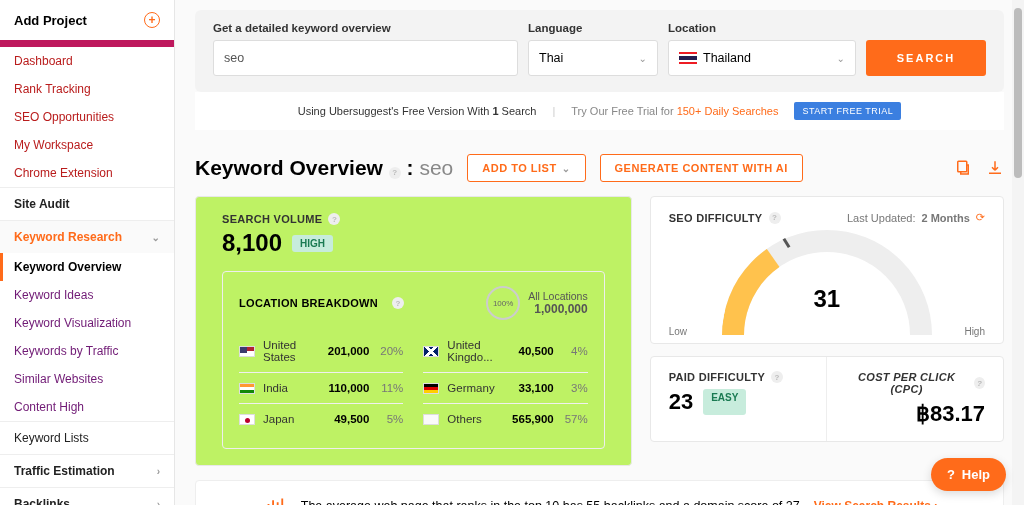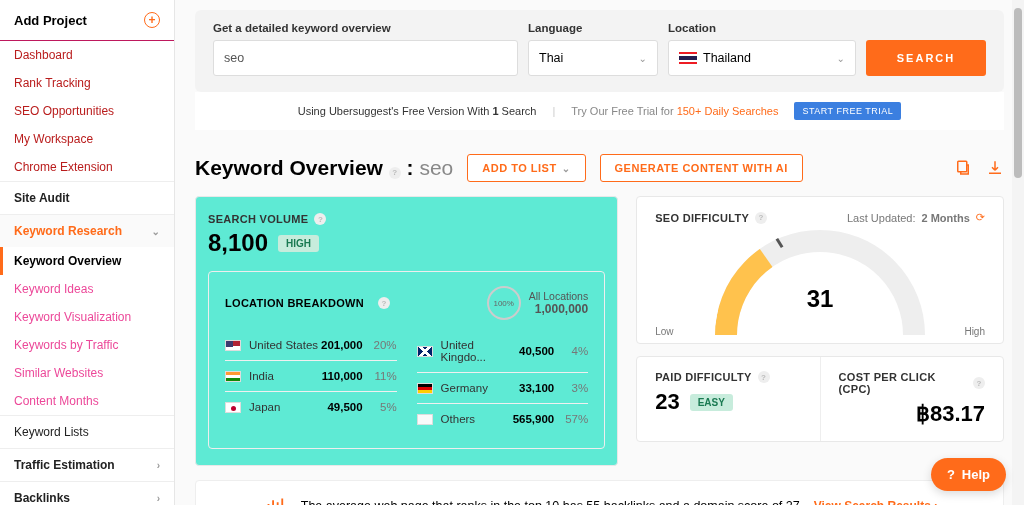--- a/index.html
+++ b/index.html
@@ -1,24 +1,24 @@
 <!DOCTYPE html>
 <html><head>
 <meta charset="utf-8">
 <style>
 * { margin:0; padding:0; box-sizing:border-box; font-family:-apple-system,BlinkMacSystemFont,"Segoe UI",Helvetica,Arial,sans-serif; }
 body { background:#fff; width:1024px; height:505px; overflow:hidden; position:relative; }
 .layout { display:flex; height:505px; }
 .sidebar { width:175px; border-right:1px solid #e6e6e6; background:#fff; font-size:12px; height:100%; overflow-y:auto; }
-.sidebar-header { padding:12px 14px; display:flex; justify-content:space-between; align-items:center; font-weight:700; font-size:13px; border-bottom:1px solid #be185d;}
+.sidebar-header { padding:12px 14px; display:flex; justify-content:space-between; align-items:center; font-weight:700; font-size:13px; border-bottom:7px solid #be185d;}
 .add-circle { width:16px; height:16px; border:1.5px solid #ff6b1a; border-radius:50%; color:#ff6b1a; display:flex; align-items:center; justify-content:center; font-size:12px; line-height:1; }
 .sidebar-item { padding:7px 14px; color:#b91c1c; cursor:pointer; }
 .sidebar-section { padding:9px 14px; font-weight:700; border-top:1px solid #eee; display:flex; justify-content:space-between; align-items:center; color:#222; }
 .sidebar-section.active { color:#ff6b1a; background:#fafafa; }
-.sidebar-sub { padding:7px 14px; color:#ec4899; cursor:pointer; }
+.sidebar-sub { padding:7px 14px; color:#701a75; cursor:pointer; }
 .sidebar-sub.active { font-weight:600; color:#000; border-left:3px solid #ff6b1a; padding-left:11px; }
 .chev { font-size:10px; color:#999; }
 
 .content { flex:1; background:#fafafa; padding:0 20px 20px; overflow-y:auto; position:relative; }
 .search-panel { background:#f3f3f3; border-radius:6px; padding:12px 18px 16px; margin-top:10px; }
 .sp-labels { display:flex; gap:10px; font-size:11.5px; color:#333; margin-bottom:6px; }
 .sp-l1 { width:305px; font-weight:600; }
 .sp-l2 { width:130px; font-weight:600; }
 .sp-l3 { width:170px; font-weight:600; }
 .sp-row { display:flex; gap:10px; }
@@ -35,21 +35,21 @@
 .trial-btn { background:#3b7fe0; color:#fff; font-size:9px; padding:4px 8px; border-radius:2px; letter-spacing:0.5px; }
 
 .title-row { display:flex; align-items:center; margin:24px 0 14px; gap:14px; }
 .title-txt { font-size:21px; font-weight:700; }
 .title-kw { color:#888; font-weight:500; }
 .pill-btn { border:1.5px solid #ff6b1a; color:#ff6b1a; background:#fff; padding:7px 14px; font-size:11px; font-weight:700; letter-spacing:0.5px; border-radius:3px; cursor:pointer; display:flex; align-items:center; gap:5px; }
 .title-icons { margin-left:auto; display:flex; gap:14px; color:#ff6b1a; }
 .ic { width:18px; height:18px; display:inline-flex; align-items:center; justify-content:center; }
 
 .cards-row { display:flex; gap:18px; }
-.card { background:#5eead4; border:1px solid #e8e8e8; border-radius:4px; padding:16px 12px; }
+.card { background:#bef264; border:1px solid #e8e8e8; border-radius:4px; padding:16px 26px; }
 .card-left { flex:1.08; }
 .card-right { flex:1; display:flex; flex-direction:column; gap:12px; padding:0; border:none; background:transparent; }
 
 .metric-label { font-size:11px; font-weight:700; letter-spacing:0.3px; color:#333; display:flex; align-items:center; gap:6px; }
 .info-dot { width:12px; height:12px; border-radius:50%; background:#eee; color:#bbb; font-size:8px; display:inline-flex; align-items:center; justify-content:center; }
 .sv-val { font-size:24px; font-weight:800; margin-top:4px; display:flex; align-items:center; gap:10px; }
 .badge { font-size:10px; font-weight:700; padding:3px 8px; border-radius:3px; }
 .badge.high { background:#c7ecdc; color:#1a7a52; }
 .badge.easy { background:#c7ecdc; color:#1a7a52; }
 
@@ -86,22 +86,22 @@
 .gauge-bg { position:absolute; width:210px; height:210px; border-radius:50%; border:22px solid #eee; top:0; }
 .gauge-fill { position:absolute; width:210px; height:210px; border-radius:50%; border:22px solid transparent; border-left-color:#ffc24d; border-bottom-color:#ffc24d; top:0; transform:rotate(10deg); }
 .gauge-tick { position:absolute; width:3px; height:10px; background:#555; left:63px; top:8px; transform:rotate(-32deg); }
 .gauge-num { position:absolute; left:50%; top:55px; transform:translateX(-50%); font-size:24px; font-weight:800; }
 .gauge-low { position:absolute; left:0; bottom:-2px; font-size:10px; color:#777; }
 .gauge-high { position:absolute; right:0; bottom:-2px; font-size:10px; color:#777; }
 
 .two-split { display:flex; gap:0; border:1px solid #e8e8e8; background:#fff; border-radius:4px; }
 .split-cell { flex:1; padding:14px 18px; }
 .split-cell:first-child { border-right:1px solid #eee; }
-.pd-val { font-size:22px; font-weight:800; margin-top:6px; display:flex; align-items:center; gap:10px; }
-.cpc-lbl { text-align:left; }
+.pd-val { font-size:22px; font-weight:800; margin-top:6px; display:flex; gap:10px; }
+.cpc-lbl { text-align:center;font-style:italic; }
 .cpc-val { font-size:22px; font-weight:800; margin-top:6px; text-align:right; }
 
 .bottom-banner { background:#fff; border:1px solid #eee; border-radius:4px; margin-top:14px; padding:12px 18px; display:flex; align-items:center; justify-content:center; gap:14px; font-size:12.5px; }
 .chart-ic { color:#ff6b1a; }
 .view-link { color:#ff6b1a; font-weight:600; font-size:12px; cursor:pointer; }
 
 .help-pill { position:fixed; right:18px; bottom:14px; background:#ff6b1a; color:#fff; padding:9px 16px; border-radius:22px; font-weight:600; font-size:13px; display:flex; align-items:center; gap:7px; cursor:pointer; box-shadow:0 3px 10px rgba(0,0,0,0.15); }
 .scrollbar-fake { position:absolute; right:0; top:0; width:12px; height:505px; background:#f4f4f4; }
 .scroll-thumb { position:absolute; right:2px; top:8px; width:8px; height:170px; background:#bcbcbc; border-radius:4px; }
 </style>
@@ -124,21 +124,21 @@
     </div>
     <div class="sidebar-section active">
       <span>Keyword Research</span>
       <span class="chev">⌄</span>
     </div>
     <div class="sidebar-sub active">Keyword Overview</div>
     <div class="sidebar-sub">Keyword Ideas</div>
     <div class="sidebar-sub">Keyword Visualization</div>
     <div class="sidebar-sub">Keywords by Traffic</div>
     <div class="sidebar-sub">Similar Websites</div>
-    <div class="sidebar-sub">Content Months</div>
+    <div class="sidebar-sub">Content High</div>
     <div class="sidebar-section" style="border-top:1px solid #eee;font-weight:400;">
       <span>Keyword Lists</span>
     </div>
     <div class="sidebar-section">
       <span>Traffic Estimation</span>
       <span class="chev">›</span>
     </div>
     <div class="sidebar-section">
       <span>Backlinks</span>
       <span class="chev">›</span>

